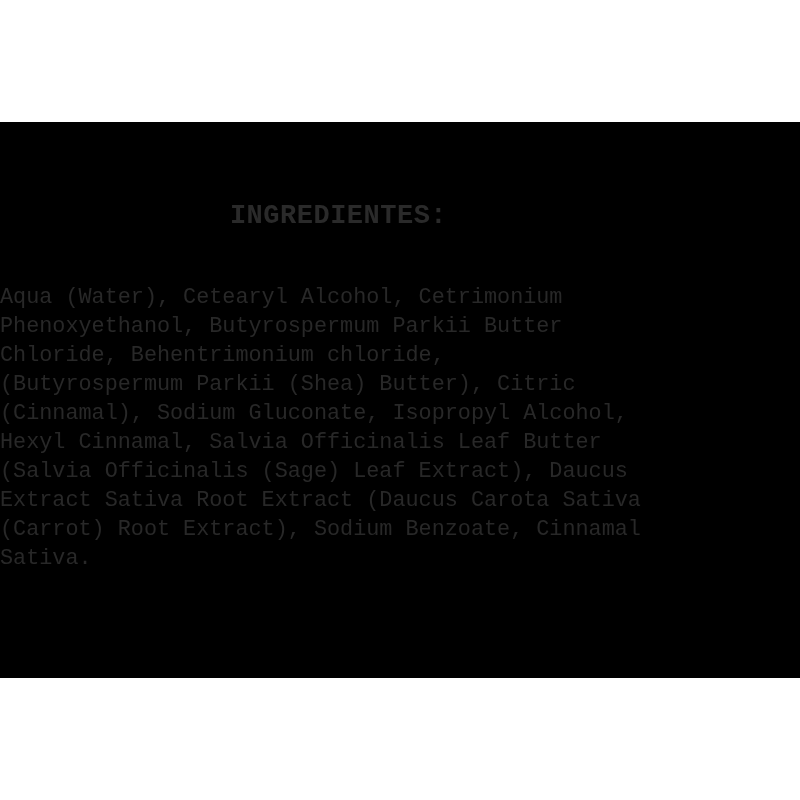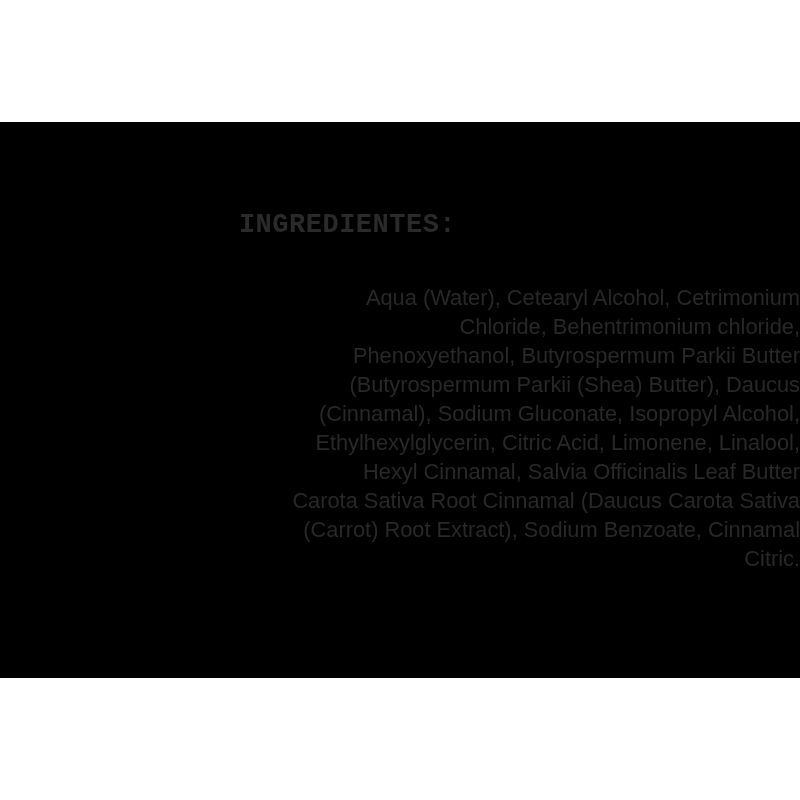--- a/index.html
+++ b/index.html
@@ -27,53 +27,53 @@
     top: 195px;
     left: 0;
     width: 665px;
     text-align: center;
     font-family: "Liberation Mono", "DejaVu Sans Mono", monospace;
     font-size: 27px;
     font-weight: 700;
     line-height: 30px;
     letter-spacing: 0.5px;
     color: #2a2a2a;
-    margin: 15px;
+    margin: 6px;
   }
   .ingredients-text {
     position: absolute;
     top: 283px;
     left: 0;
     width: 800px;
-    text-align: right;
-    font-family: Liberation Sans, sans-serif;
+    text-align: left;
+    font-family: Liberation Mono, monospace;
     font-size: 21.8px;
     font-weight: 400;
     line-height: 29px;
     color: #282828;
   }
   .ingredients-line {
     white-space: nowrap;
   }
 </style>
 </head>
 <body>
 
 <div class="page">
 
   <div class="label-panel"></div>
 
   <h1 class="ingredients-heading">INGREDIENTES:</h1>
 
   <div class="ingredients-text">
     <div class="ingredients-line">Aqua (Water), Cetearyl Alcohol, Cetrimonium</div>
+    <div class="ingredients-line">Phenoxyethanol, Butyrospermum Parkii Butter</div>
     <div class="ingredients-line">Chloride, Behentrimonium chloride,</div>
-    <div class="ingredients-line">Phenoxyethanol, Butyrospermum Parkii Butter</div>
-    <div class="ingredients-line">(Butyrospermum Parkii (Shea) Butter), Daucus</div>
+    <div class="ingredients-line">(Butyrospermum Parkii (Shea) Butter), Citric</div>
     <div class="ingredients-line">(Cinnamal), Sodium Gluconate, Isopropyl Alcohol,</div>
-    <div class="ingredients-line">Ethylhexylglycerin, Citric Acid, Limonene, Linalool,</div>
     <div class="ingredients-line">Hexyl Cinnamal, Salvia Officinalis Leaf Butter</div>
-    <div class="ingredients-line">Carota Sativa Root Cinnamal (Daucus Carota Sativa</div>
+    <div class="ingredients-line">(Salvia Officinalis (Sage) Leaf Extract), Daucus</div>
+    <div class="ingredients-line">Extract Sativa Root Extract (Daucus Carota Sativa</div>
     <div class="ingredients-line">(Carrot) Root Extract), Sodium Benzoate, Cinnamal</div>
-    <div class="ingredients-line">Citric.</div>
+    <div class="ingredients-line">Sativa.</div>
   </div>
 
 </div>
 
 </body></html>

